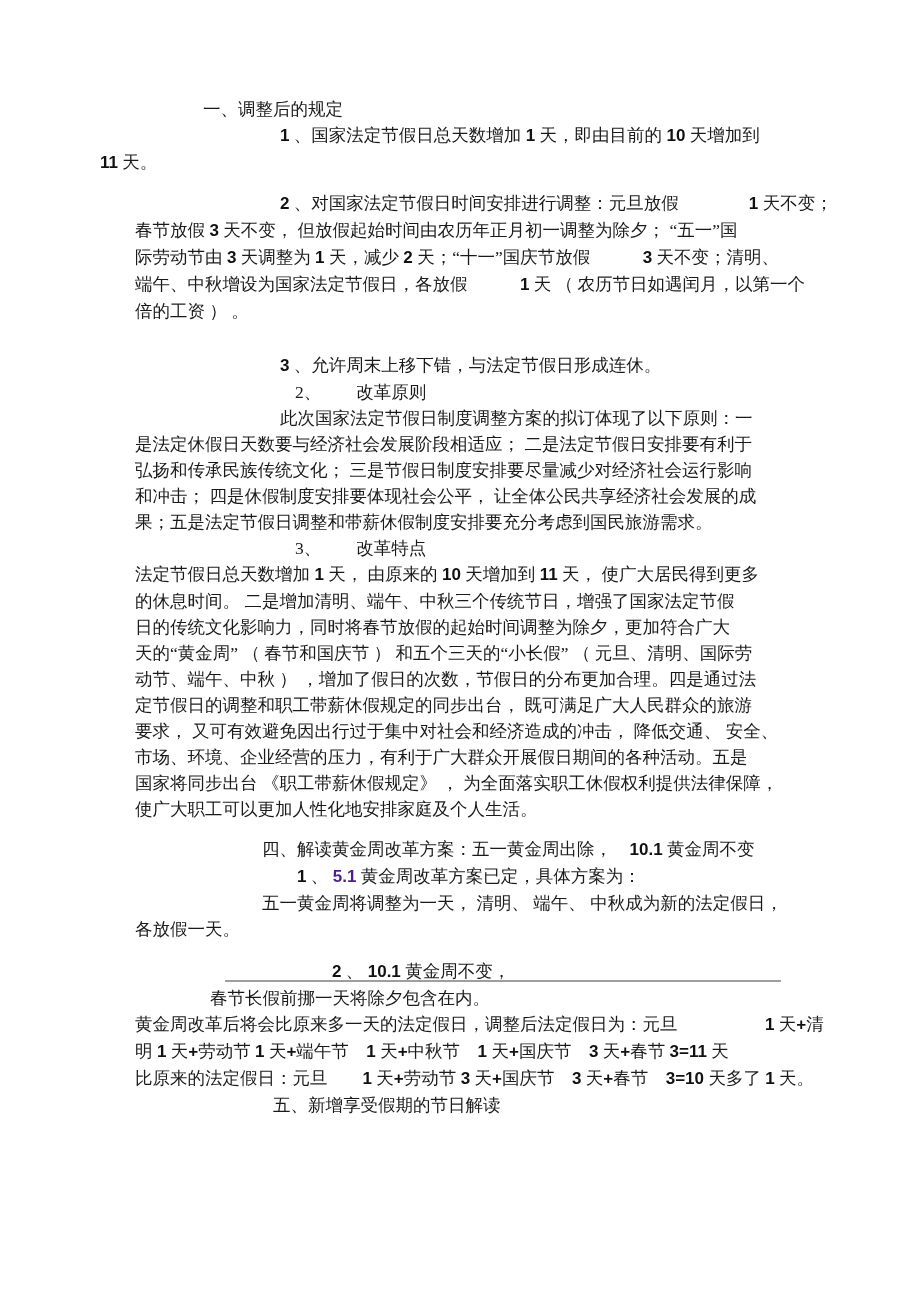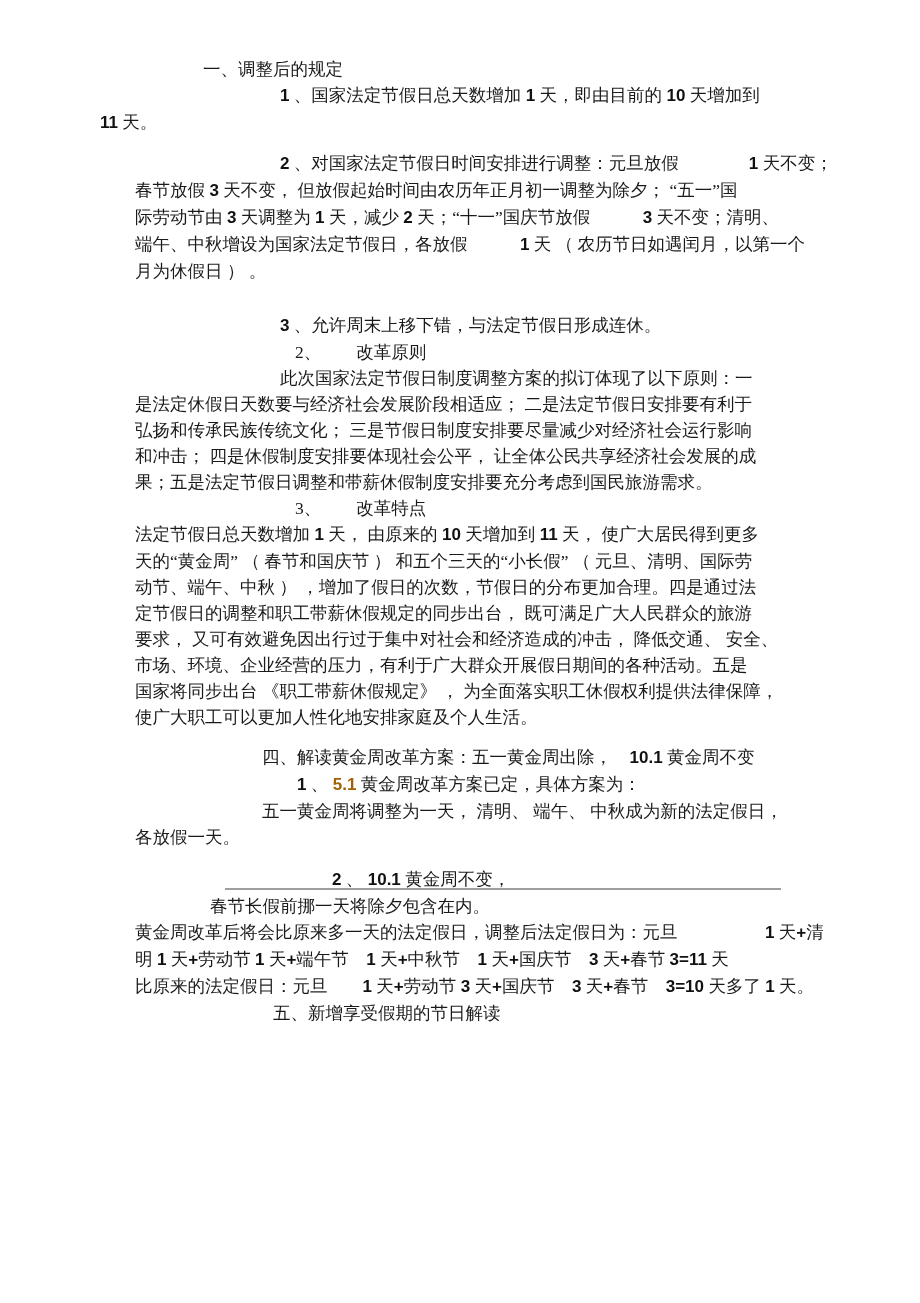--- a/index.html
+++ b/index.html
@@ -6,21 +6,21 @@
   body { background: #ffffff; }
   .page {
     position: relative;
     width: 920px;
     height: 1303px;
     background: #ffffff;
     overflow: hidden;
     font-family: "Liberation Serif", "DejaVu Serif", serif;
   }
   .doc {
-    padding-top: 56px;
+    padding-top: 96px;
   }
   .line {
     min-height: 26px;
     line-height: 26px;
     font-size: 17.5px;
     color: #1a1a1a;
     white-space: pre;
   }
   .cjk {
     font-family: "Liberation Serif", "DejaVu Serif", serif;
@@ -42,39 +42,41 @@
 
 <div class="page" style="background: rgb(255, 255, 255);">
   <div class="doc">
       <div class="line" style="margin-left: 203px; color: rgb(26, 26, 26);"><span class="cjk">一、调整后的规定</span></div>
       <div class="line" style="margin-left: 280px; color: rgb(26, 26, 26);"><span class="num" style="color: rgb(17, 17, 17);">1</span><span class="cjk"> 、国家法定节假日总天数增加 </span><span class="num" style="color: rgb(17, 17, 17);">1</span><span class="cjk"> 天，即由目前的 </span><span class="num" style="color: rgb(17, 17, 17);">10</span><span class="cjk"> 天增加到</span></div>
       <div class="line" style="margin-left: 100px; color: rgb(26, 26, 26);"><span class="num" style="color: rgb(17, 17, 17);">11</span><span class="cjk"> 天。</span></div>
       <div class="line" style="margin-left: 280px; color: rgb(26, 26, 26); margin-top: 14px;"><span class="num" style="color: rgb(17, 17, 17);">2</span><span class="cjk"> 、对国家法定节假日时间安排进行调整：元旦放假</span><span class="cjk">　　　　</span><span class="num" style="color: rgb(17, 17, 17);">1</span><span class="cjk"> 天不变；</span></div>
       <div class="line" style="margin-left: 135px; color: rgb(26, 26, 26);"><span class="cjk">春节放假 </span><span class="num" style="color: rgb(17, 17, 17);">3</span><span class="cjk"> 天不变， 但放假起始时间由农历年正月初一调整为除夕； “五一”国</span></div>
       <div class="line" style="margin-left: 135px; color: rgb(26, 26, 26);"><span class="cjk">际劳动节由 </span><span class="num" style="color: rgb(17, 17, 17);">3</span><span class="cjk"> 天调整为 </span><span class="num" style="color: rgb(17, 17, 17);">1</span><span class="cjk"> 天，减少 </span><span class="num" style="color: rgb(17, 17, 17);">2</span><span class="cjk"> 天；“十一”国庆节放假</span><span class="cjk">　　　</span><span class="num" style="color: rgb(17, 17, 17);">3</span><span class="cjk"> 天不变；清明、</span></div>
       <div class="line" style="margin-left: 135px; color: rgb(26, 26, 26);"><span class="cjk">端午、中秋增设为国家法定节假日，各放假</span><span class="cjk">　　　</span><span class="num" style="color: rgb(17, 17, 17);">1</span><span class="cjk"> 天 （ 农历节日如遇闰月，以第一个</span></div>
-      <div class="line" style="margin-left: 135px; color: rgb(26, 26, 26);"><span class="cjk">月为休假日 ） 。</span></div>
+      <div class="line" style="margin-left: 135px; color: rgb(26, 26, 26);"><span class="cjk">倍的工资 ） 。</span></div>
       <div class="line" style="margin-left: 280px; color: rgb(26, 26, 26); margin-top: 28px;"><span class="num" style="color: rgb(17, 17, 17);">3</span><span class="cjk"> 、允许周末上移下错，与法定节假日形成连休。</span></div>
       <div class="line" style="margin-left: 295px; color: rgb(26, 26, 26);"><span class="cjk">2、　　改革原则</span></div>
       <div class="line" style="margin-left: 280px; color: rgb(26, 26, 26);"><span class="cjk">此次国家法定节假日制度调整方案的拟订体现了以下原则：一</span></div>
       <div class="line" style="margin-left: 135px; color: rgb(26, 26, 26);"><span class="cjk">是法定休假日天数要与经济社会发展阶段相适应； 二是法定节假日安排要有利于</span></div>
       <div class="line" style="margin-left: 135px; color: rgb(26, 26, 26);"><span class="cjk">弘扬和传承民族传统文化； 三是节假日制度安排要尽量减少对经济社会运行影响</span></div>
       <div class="line" style="margin-left: 135px; color: rgb(26, 26, 26);"><span class="cjk">和冲击； 四是休假制度安排要体现社会公平， 让全体公民共享经济社会发展的成</span></div>
       <div class="line" style="margin-left: 135px; color: rgb(26, 26, 26);"><span class="cjk">果；五是法定节假日调整和带薪休假制度安排要充分考虑到国民旅游需求。</span></div>
       <div class="line" style="margin-left: 295px; color: rgb(26, 26, 26);"><span class="cjk">3、　　改革特点</span></div>
       <div class="line" style="margin-left: 135px; color: rgb(26, 26, 26);"><span class="cjk">法定节假日总天数增加 </span><span class="num" style="color: rgb(17, 17, 17);">1</span><span class="cjk"> 天， 由原来的 </span><span class="num" style="color: rgb(17, 17, 17);">10</span><span class="cjk"> 天增加到 </span><span class="num" style="color: rgb(17, 17, 17);">11</span><span class="cjk"> 天， 使广大居民得到更多</span></div>
+      <div class="line" style="margin-left: 135px; color: rgb(26, 26, 26);"><span class="cjk">的休息时间。 二是增加清明、端午、中秋三个传统节日，增强了国家法定节假</span></div>
+      <div class="line" style="margin-left: 135px; color: rgb(26, 26, 26);"><span class="cjk">日的传统文化影响力，同时将春节放假的起始时间调整为除夕，更加符合广大</span></div>
       <div class="line" style="margin-left: 135px; color: rgb(26, 26, 26);"><span class="cjk">天的“黄金周” （ 春节和国庆节 ） 和五个三天的“小长假” （ 元旦、清明、国际劳</span></div>
       <div class="line" style="margin-left: 135px; color: rgb(26, 26, 26);"><span class="cjk">动节、端午、中秋 ） ，增加了假日的次数，节假日的分布更加合理。四是通过法</span></div>
       <div class="line" style="margin-left: 135px; color: rgb(26, 26, 26);"><span class="cjk">定节假日的调整和职工带薪休假规定的同步出台， 既可满足广大人民群众的旅游</span></div>
       <div class="line" style="margin-left: 135px; color: rgb(26, 26, 26);"><span class="cjk">要求， 又可有效避免因出行过于集中对社会和经济造成的冲击， 降低交通、 安全、</span></div>
       <div class="line" style="margin-left: 135px; color: rgb(26, 26, 26);"><span class="cjk">市场、环境、企业经营的压力，有利于广大群众开展假日期间的各种活动。五是</span></div>
       <div class="line" style="margin-left: 135px; color: rgb(26, 26, 26);"><span class="cjk">国家将同步出台 《职工带薪休假规定》 ， 为全面落实职工休假权利提供法律保障，</span></div>
       <div class="line" style="margin-left: 135px; color: rgb(26, 26, 26);"><span class="cjk">使广大职工可以更加人性化地安排家庭及个人生活。</span></div>
       <div class="line" style="margin-left: 262px; color: rgb(26, 26, 26); margin-top: 14px;"><span class="cjk">四、解读黄金周改革方案：五一黄金周出除，　</span><span class="num" style="color: rgb(17, 17, 17);">10.1</span><span class="cjk"> 黄金周不变</span></div>
-      <div class="line" style="margin-left: 297px; color: rgb(26, 26, 26);"><span class="num" style="color: rgb(17, 17, 17);">1</span><span class="cjk"> 、 </span><span class="num" style="color: #a16207;">5.1</span><span class="cjk"> 黄金周改革方案已定，具体方案为：</span></div>
+      <div class="line" style="margin-left: 297px; color: rgb(26, 26, 26);"><span class="num" style="color: rgb(17, 17, 17);">1</span><span class="cjk"> 、 </span><span class="num" style="color: #4c1d95;">5.1</span><span class="cjk"> 黄金周改革方案已定，具体方案为：</span></div>
       <div class="line" style="margin-left: 262px; color: rgb(26, 26, 26);"><span class="cjk">五一黄金周将调整为一天， 清明、 端午、 中秋成为新的法定假日，</span></div>
       <div class="line" style="margin-left: 135px; color: rgb(26, 26, 26);"><span class="cjk">各放假一天。</span></div>
       <div class="line" style="margin-left: 332px; color: rgb(26, 26, 26); margin-top: 16px;"><span class="num" style="color: rgb(17, 17, 17);">2</span><span class="cjk"> 、 </span><span class="num" style="color: rgb(17, 17, 17);">10.1</span><span class="cjk"> 黄金周不变，</span></div>
       <div class="rule" style="margin-left: 225px; width: 556px; background: rgb(158, 158, 158);"></div>
       <div class="line" style="margin-left: 210px; color: rgb(26, 26, 26);"><span class="cjk">春节长假前挪一天将除夕包含在内。</span></div>
       <div class="line" style="margin-left: 135px; color: rgb(26, 26, 26);"><span class="cjk">黄金周改革后将会比原来多一天的法定假日，调整后法定假日为：元旦</span><span class="cjk">　　　　　</span><span class="num" style="color: rgb(17, 17, 17);">1</span><span class="cjk"> 天</span><span class="num" style="color: rgb(17, 17, 17);">+</span><span class="cjk">清</span></div>
       <div class="line" style="margin-left: 135px; color: rgb(26, 26, 26);"><span class="cjk">明 </span><span class="num" style="color: rgb(17, 17, 17);">1</span><span class="cjk"> 天</span><span class="num" style="color: rgb(17, 17, 17);">+</span><span class="cjk">劳动节 </span><span class="num" style="color: rgb(17, 17, 17);">1</span><span class="cjk"> 天</span><span class="num" style="color: rgb(17, 17, 17);">+</span><span class="cjk">端午节　</span><span class="num" style="color: rgb(17, 17, 17);">1</span><span class="cjk"> 天</span><span class="num" style="color: rgb(17, 17, 17);">+</span><span class="cjk">中秋节　</span><span class="num" style="color: rgb(17, 17, 17);">1</span><span class="cjk"> 天</span><span class="num" style="color: rgb(17, 17, 17);">+</span><span class="cjk">国庆节　</span><span class="num" style="color: rgb(17, 17, 17);">3</span><span class="cjk"> 天</span><span class="num" style="color: rgb(17, 17, 17);">+</span><span class="cjk">春节 </span><span class="num" style="color: rgb(17, 17, 17);">3=11</span><span class="cjk"> 天</span></div>
       <div class="line" style="margin-left: 135px; color: rgb(26, 26, 26);"><span class="cjk">比原来的法定假日：元旦</span><span class="cjk">　　</span><span class="num" style="color: rgb(17, 17, 17);">1</span><span class="cjk"> 天</span><span class="num" style="color: rgb(17, 17, 17);">+</span><span class="cjk">劳动节 </span><span class="num" style="color: rgb(17, 17, 17);">3</span><span class="cjk"> 天</span><span class="num" style="color: rgb(17, 17, 17);">+</span><span class="cjk">国庆节　</span><span class="num" style="color: rgb(17, 17, 17);">3</span><span class="cjk"> 天</span><span class="num" style="color: rgb(17, 17, 17);">+</span><span class="cjk">春节　</span><span class="num" style="color: rgb(17, 17, 17);">3=10</span><span class="cjk"> 天多了 </span><span class="num" style="color: rgb(17, 17, 17);">1</span><span class="cjk"> 天。</span></div>
       <div class="line" style="margin-left: 273px; color: rgb(26, 26, 26);"><span class="cjk">五、新增享受假期的节日解读</span></div>
     </div>

